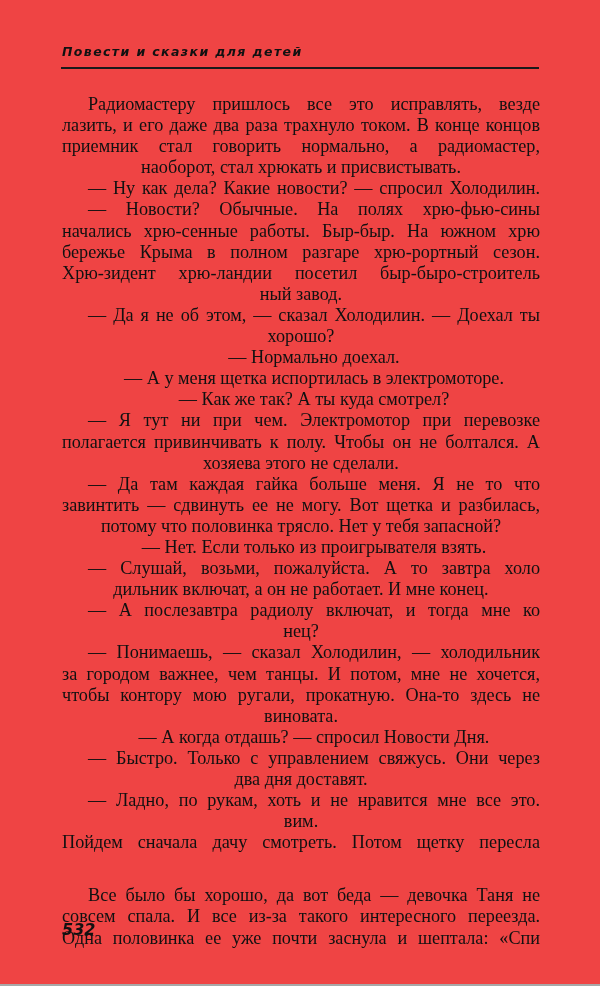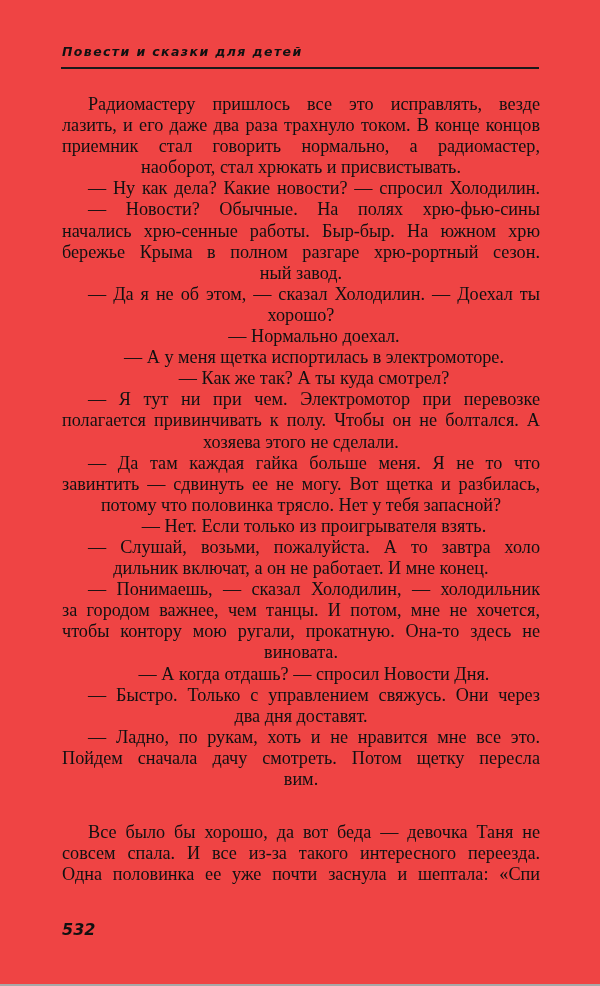--- a/index.html
+++ b/index.html
@@ -104,20 +104,21 @@
         <span class="line justify">приемник стал говорить нормально, а радиомастер,</span>
         <span class="line">наоборот, стал хрюкать и присвистывать.</span>
       </div>
       <div>
         <span class="line indent justify">— Ну как дела? Какие новости? — спросил Холодилин.</span>
       </div>
       <div>
         <span class="line indent justify">— Новости? Обычные. На полях хрю-фью-сины</span>
         <span class="line justify">начались хрю-сенные работы. Быр-быр. На южном хрю</span>
         <span class="line justify">бережье Крыма в полном разгаре хрю-рортный сезон.</span>
+        <span class="line justify">Хрю-зидент хрю-ландии посетил быр-быро-строитель</span>
         <span class="line">ный завод.</span>
       </div>
       <div>
         <span class="line indent justify">— Да я не об этом, — сказал Холодилин. — Доехал ты</span>
         <span class="line">хорошо?</span>
       </div>
       <div>
         <span class="line indent">— Нормально доехал.</span>
       </div>
       <div>
@@ -137,36 +138,40 @@
         <span class="line">потому что половинка трясло. Нет у тебя запасной?</span>
       </div>
       <div>
         <span class="line indent">— Нет. Если только из проигрывателя взять.</span>
       </div>
       <div>
         <span class="line indent justify">— Слушай, возьми, пожалуйста. А то завтра холо</span>
         <span class="line">дильник включат, а он не работает. И мне конец.</span>
       </div>
       <div>
+        <span class="line indent justify">— А послезавтра радиолу включат, и тогда мне ко</span>
+        <span class="line">нец?</span>
+      </div>
+      <div>
         <span class="line indent justify">— Понимаешь, — сказал Холодилин, — холодильник</span>
         <span class="line justify">за городом важнее, чем танцы. И потом, мне не хочется,</span>
         <span class="line justify">чтобы контору мою ругали, прокатную. Она-то здесь не</span>
         <span class="line">виновата.</span>
       </div>
       <div>
         <span class="line indent">— А когда отдашь? — спросил Новости Дня.</span>
       </div>
       <div>
         <span class="line indent justify">— Быстро. Только с управлением свяжусь. Они через</span>
         <span class="line">два дня доставят.</span>
       </div>
       <div>
         <span class="line indent justify">— Ладно, по рукам, хоть и не нравится мне все это.</span>
+        <span class="line">вим.</span>
         <span class="line justify">Пойдем сначала дачу смотреть. Потом щетку пересла</span>
-        <span class="line">вим.</span>
       </div>
       <div class="gap"></div>
       <div>
         <span class="line indent justify">Все было бы хорошо, да вот беда — девочка Таня не</span>
         <span class="line justify">совсем спала. И все из-за такого интересного переезда.</span>
         <span class="line justify">Одна половинка ее уже почти заснула и шептала: «Спи</span>
       </div>
     </div>
 
   <div class="folio">532</div>

